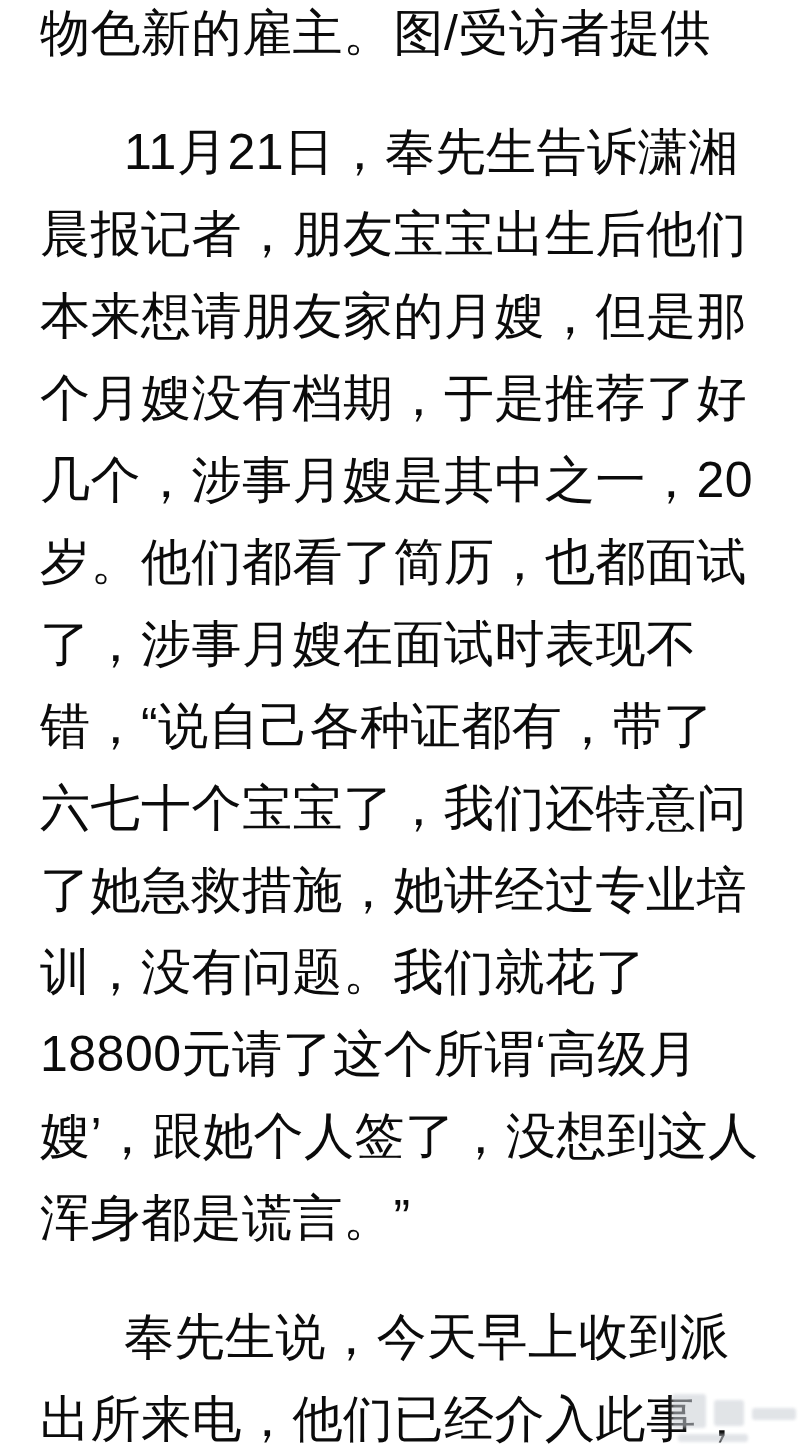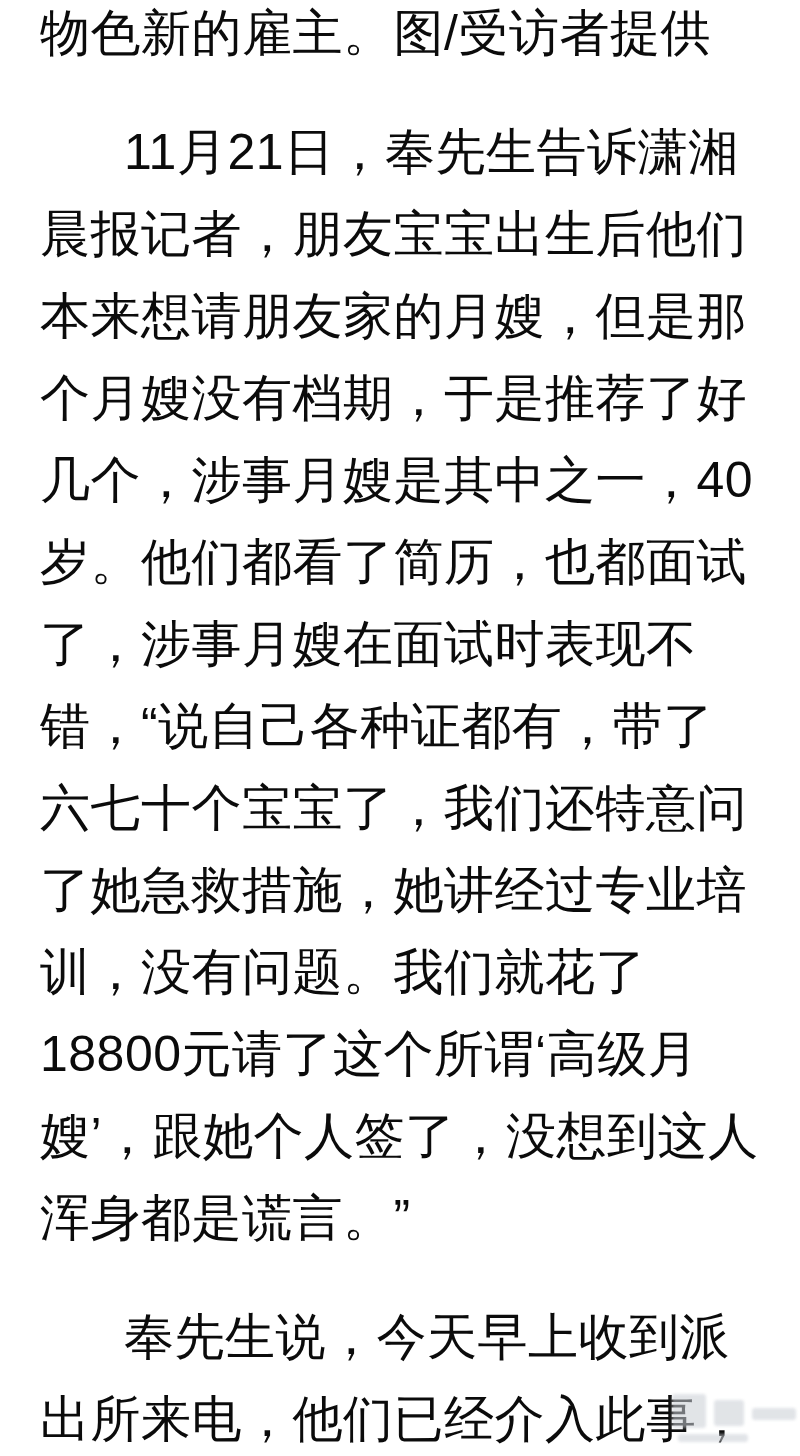--- a/index.html
+++ b/index.html
@@ -58,21 +58,21 @@
 </head>
 <body>
 
 <main>
   <p class="para first">物色新的雇主。图/受访者提供</p>
 
   <p class="para indent">11月21日，奉先生告诉潇湘
 晨报记者，朋友宝宝出生后他们
 本来想请朋友家的月嫂，但是那
 个月嫂没有档期，于是推荐了好
-几个，涉事月嫂是其中之一，40
+几个，涉事月嫂是其中之一，20
 岁。他们都看了简历，也都面试
 了，涉事月嫂在面试时表现不
 错，“说自己各种证都有，带了
 六七十个宝宝了，我们还特意问
 了她急救措施，她讲经过专业培
 训，没有问题。我们就花了
 18800元请了这个所谓‘高级月
 嫂’，跟她个人签了，没想到这人
 浑身都是谎言。”</p>
 

